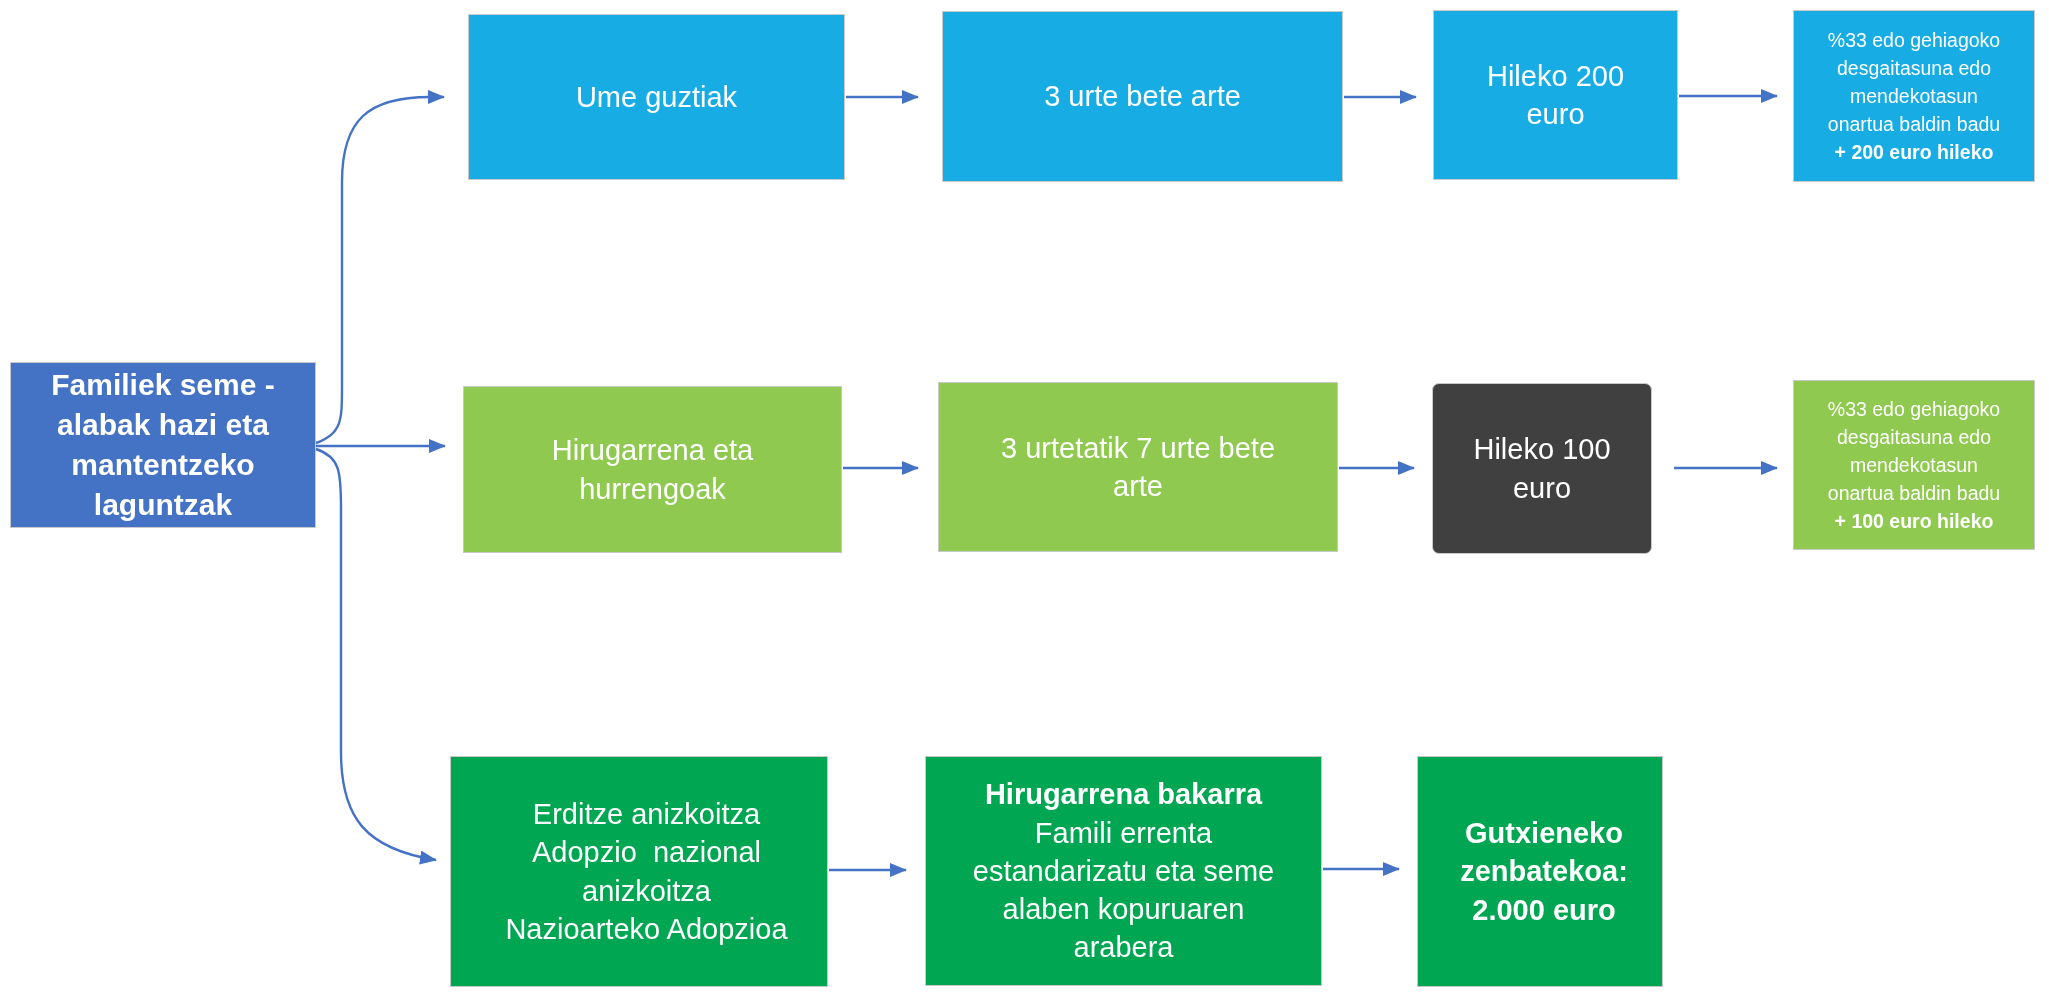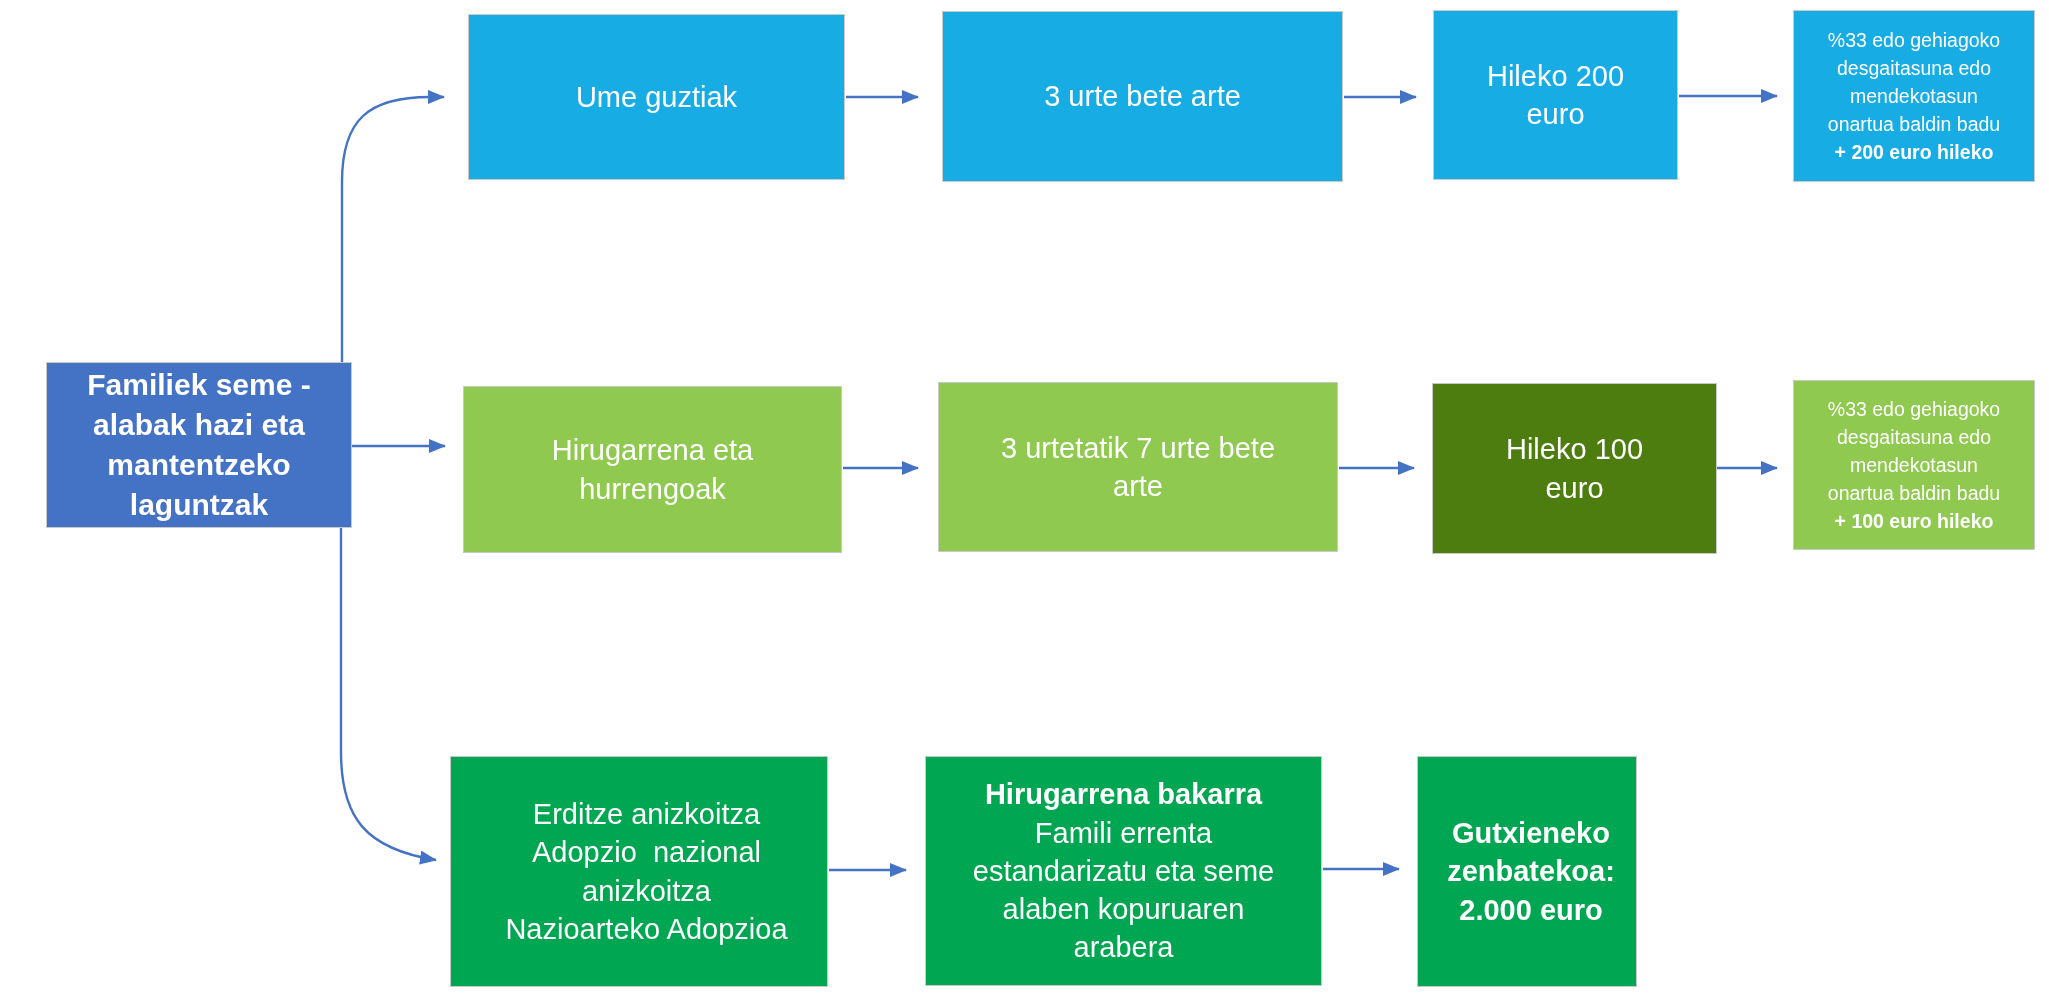--- a/index.html
+++ b/index.html
@@ -63,21 +63,21 @@
     <line class="c" x1="1679" y1="96" x2="1777" y2="96" marker-end="url(#ah)"></line>
 
     <line class="c" x1="843" y1="468" x2="918" y2="468" marker-end="url(#ah)"></line>
     <line class="c" x1="1339" y1="468" x2="1414" y2="468" marker-end="url(#ah)"></line>
     <line class="c" x1="1674" y1="468" x2="1777" y2="468" marker-end="url(#ah)"></line>
 
     <line class="c" x1="829" y1="870" x2="906" y2="870" marker-end="url(#ah)"></line>
     <line class="c" x1="1323" y1="869" x2="1399" y2="869" marker-end="url(#ah)"></line>
   </svg>
 
-  <div class="node b root-node" style="left: 10px; top: 362px; width: 306px; height: 166px; background-color: rgb(68, 114, 196); margin-left: 36px;">
+  <div class="node b root-node" style="left: 10px; top: 362px; width: 306px; height: 166px; background-color: rgb(68, 114, 196);">
     <span class="txt">Familiek seme -
 alabak hazi eta
 mantentzeko
 laguntzak</span>
   </div>
 
   <div class="node" style="left: 468px; top: 14px; width: 377px; height: 166px; background-color: rgb(24, 172, 228);">
     <span class="txt">Ume guztiak</span>
   </div>
   <div class="node" style="left: 942px; top: 11px; width: 401px; height: 171px; background-color: rgb(24, 172, 228);">
@@ -96,21 +96,21 @@
   </div>
 
   <div class="node" style="left: 463px; top: 386px; width: 379px; height: 167px; background-color: rgb(143, 201, 79);">
     <span class="txt">Hirugarrena eta
 hurrengoak</span>
   </div>
   <div class="node" style="left: 938px; top: 382px; width: 400px; height: 170px; background-color: rgb(143, 201, 79);">
     <span class="txt">3 urtetatik 7 urte bete
 arte</span>
   </div>
-  <div class="node" style="left: 1432px; top: 383px; width: 285px; height: 171px; background-color: #4d7c0f;">
+  <div class="node" style="left: 1432px; top: 383px; width: 220px; height: 171px; background-color: #404040; border-radius: 7px;">
     <span class="txt">Hileko 100
 euro</span>
   </div>
   <div class="node sm" style="left: 1793px; top: 380px; width: 242px; height: 170px; background-color: rgb(143, 201, 79);">
     <span class="txt sm">%33 edo gehiagoko
 desgaitasuna edo
 mendekotasun
 onartua baldin badu</span>
     <span class="txt sm b">+ 100 euro hileko</span>
   </div>
@@ -121,19 +121,19 @@
 anizkoitza
 Nazioarteko Adopzioa</span>
   </div>
   <div class="node" style="left: 925px; top: 756px; width: 397px; height: 230px; background-color: rgb(0, 166, 81);">
     <span class="txt b">Hirugarrena bakarra</span>
     <span class="txt">Famili errenta
 estandarizatu eta seme
 alaben kopuruaren
 arabera</span>
   </div>
-  <div class="node" style="left: 1417px; top: 756px; width: 220px; height: 231px; background-color: rgb(0, 166, 81); padding-left: 16px;">
+  <div class="node" style="left: 1417px; top: 756px; width: 246px; height: 231px; background-color: rgb(0, 166, 81); padding-left: 16px;">
     <span class="txt b">Gutxieneko
 zenbatekoa:
 2.000 euro</span>
   </div>
 
 </div>
 
 </body></html>

